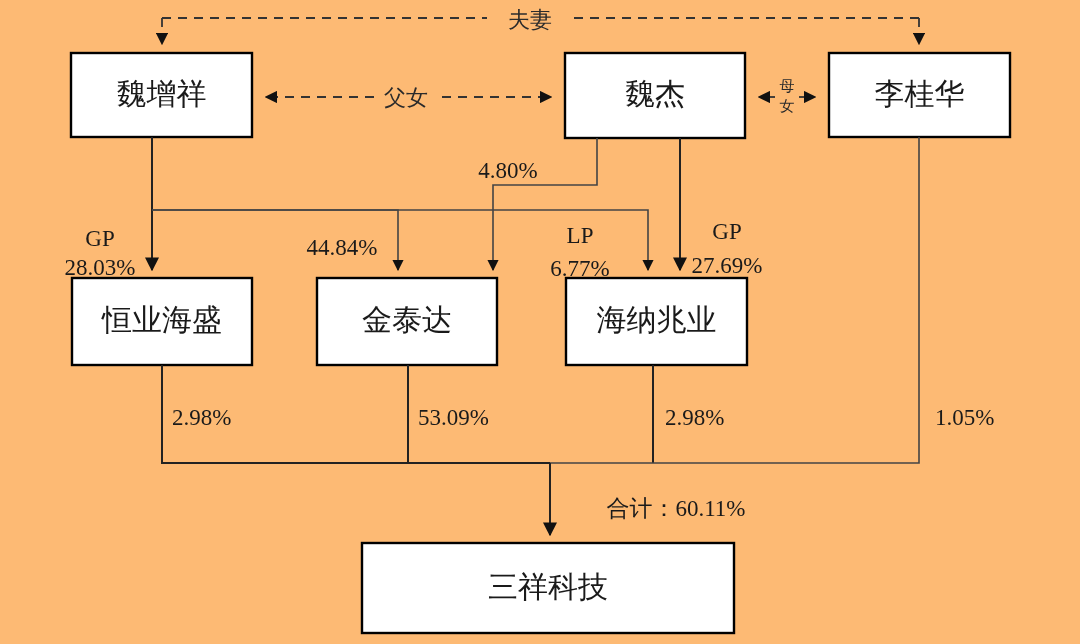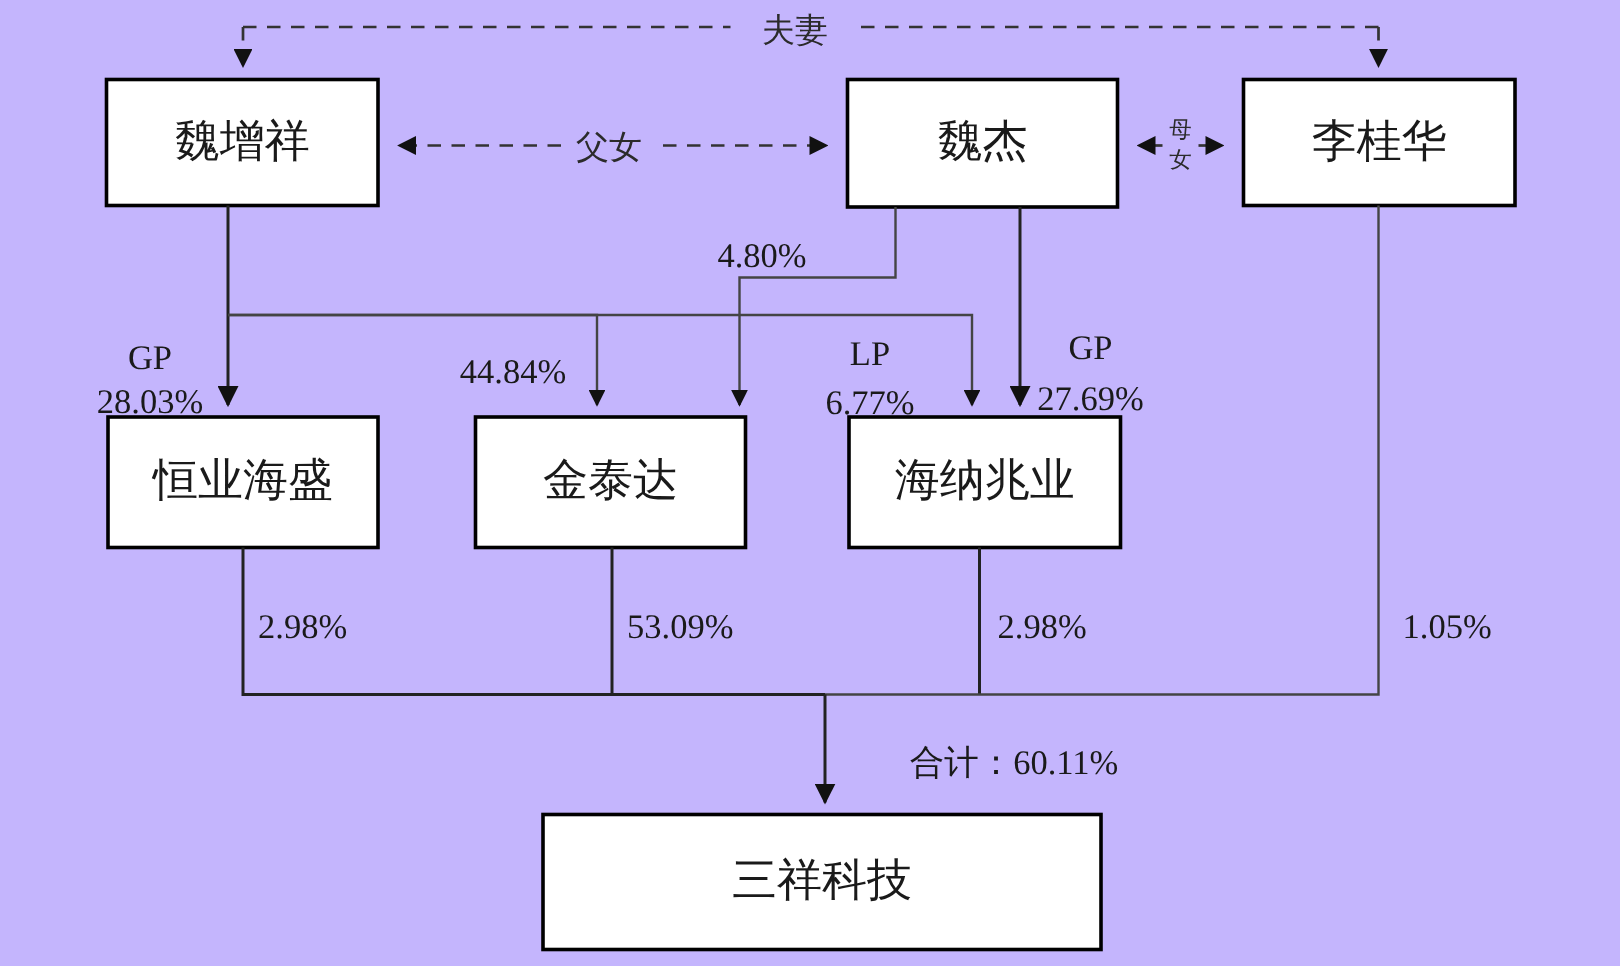--- a/index.html
+++ b/index.html
@@ -8,21 +8,21 @@
     padding: 0;
     background: #ffffff;
   }
   body {
     font-family: "Liberation Serif", "DejaVu Serif", serif;
   }
   #diagram-root {
     position: relative;
     width: 1080px;
     height: 644px;
-    background: #c4b5fd;
+    background: #fdba74;
     overflow: hidden;
   }
   svg.canvas {
     position: absolute;
     left: 0;
     top: 0;
     width: 1080px;
     height: 644px;
   }
   .box-rect {

